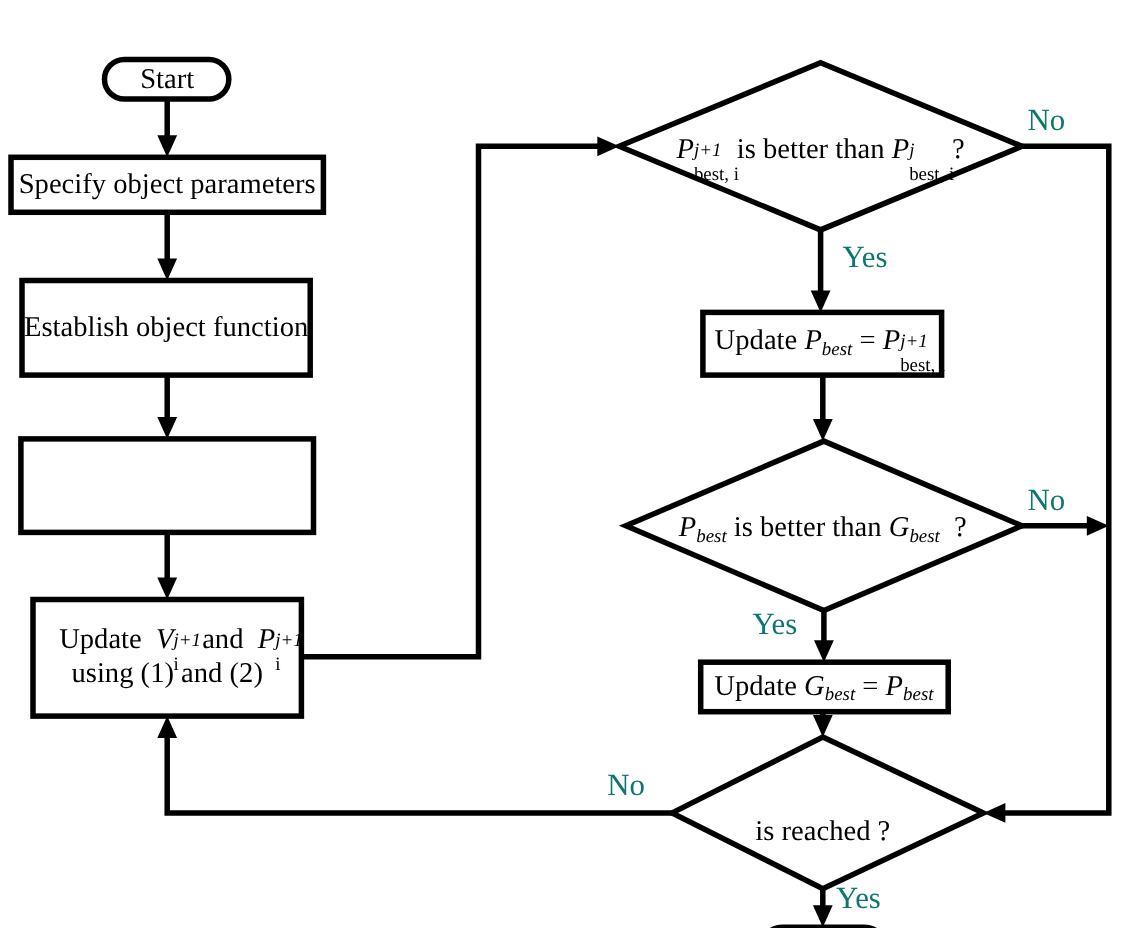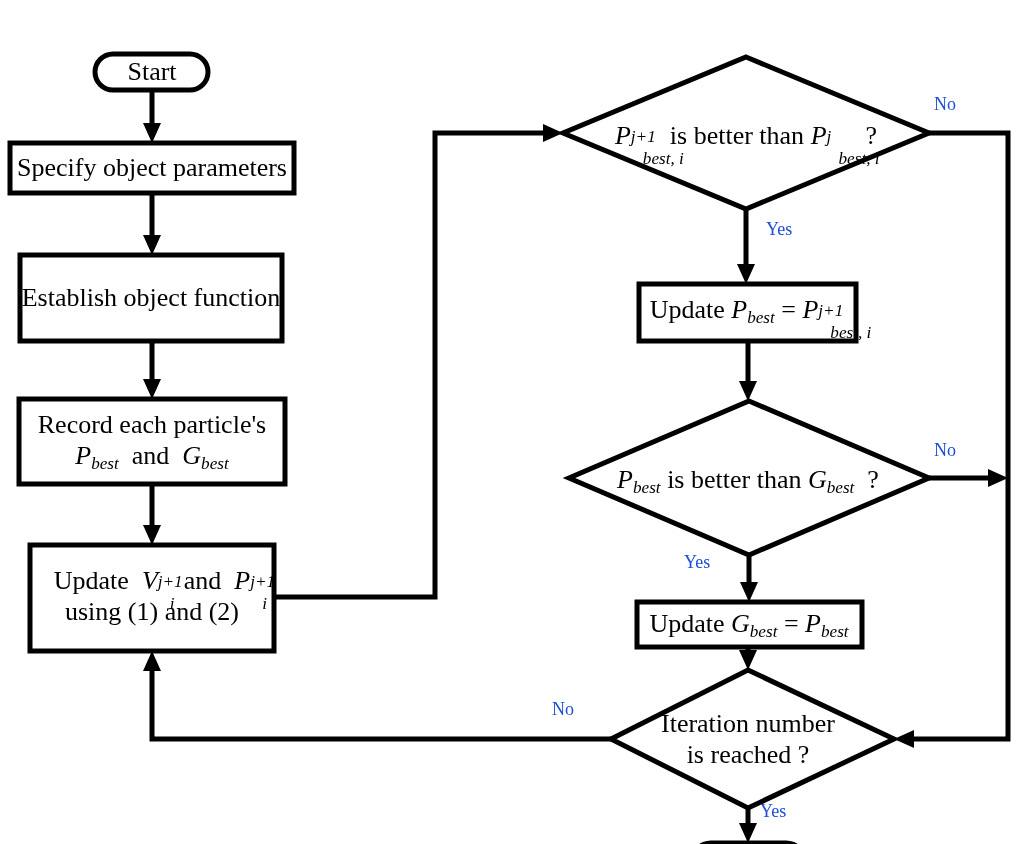--- a/index.html
+++ b/index.html
@@ -79,30 +79,29 @@
   .lbl .stack .sp {
     position: absolute;
     left: 0;
     top: -1.02em;
     font-style: italic;
     font-size: 0.66em;
     white-space: nowrap;
   }
   .lbl .stack .sb {
     position: absolute;
-    left: 12px;
+    left: 0;
     top: 0.30em;
-    font-style: italic;
     font-size: 0.66em;
     white-space: nowrap;
   }
   .edge-label {
     position: absolute;
-    font-size: 18px;
-    color: #1d4ed8;
+    font-size: 28px;
+    color: #0f766e;
     white-space: nowrap;
     user-select: none;
   }
   .terminal-text {
     font-size: 26px;
   }
 </style>
 </head>
 <body>
 
@@ -172,24 +171,20 @@
     <path class="conn" d="M748,764 L748,788"></path>
     <polygon class="arrowhead" points="748,799 739,779 757,779"></polygon>
   </svg>
 
   <div class="lbl center-block terminal-text" style="left:152px; top:28px;">Start</div>
 
   <div class="lbl center-block" style="left:152px; top:124px;">Specify object parameters</div>
 
   <div class="lbl center-block" style="left:151px; top:254px;">Establish object function</div>
 
-  <div class="lbl center-block" style="left:152px; top:397px;">
-    <span>Record each particle's</span><br>
-    <i>P</i><sub>best</sub>&nbsp;&nbsp;<span>and</span>&nbsp;&nbsp;<i>G</i><sub>best</sub>
-  </div>
 
   <div class="lbl center-block" style="left:152px; top:553px;">
     <span>Update</span>&nbsp;&nbsp;<i>V</i><span class="stack"><span class="sp">j+1</span><span class="sb">i</span></span>&nbsp;&nbsp;&nbsp;&nbsp;<span>and</span>&nbsp;&nbsp;<i>P</i><span class="stack"><span class="sp">j+1</span><span class="sb">i</span></span><br>
     <span>using (1) and (2)</span>
   </div>
 
   <div class="lbl center-block" style="left:746px; top:92px;">
     <i>P</i><span class="stack"><span class="sp">j+1</span><span class="sb">best, i</span></span>&nbsp;&nbsp;&nbsp;&nbsp;&nbsp;&nbsp;<span>is better than</span>&nbsp;<i>P</i><span class="stack"><span class="sp">j</span><span class="sb">best, i</span></span>&nbsp;&nbsp;&nbsp;&nbsp;&nbsp;&nbsp;<span>?</span>
   </div>
 
@@ -199,21 +194,21 @@
 
   <div class="lbl center-block" style="left:748px; top:436px;">
     <i>P</i><sub>best</sub>&nbsp;<span>is better than</span>&nbsp;<i>G</i><sub>best</sub>&nbsp;&nbsp;<span>?</span>
   </div>
 
   <div class="lbl center-block" style="left:749px; top:580px;">
     <span>Update</span>&nbsp;<i>G</i><sub>best</sub>&nbsp;<span>=</span>&nbsp;<i>P</i><sub>best</sub>
   </div>
 
   <div class="lbl center-block" style="left:748px; top:696px;">
-    <span>Iteration number</span><br>
+    <br>
     <span>is reached ?</span>
   </div>
 
   <div class="lbl center-block terminal-text" style="left:748px; top:818px;">End</div>
 
   <div class="edge-label" style="left:934px; top:50px;">No</div>
 
   <div class="edge-label" style="left:766px; top:175px;">Yes</div>
 
   <div class="edge-label" style="left:934px; top:396px;">No</div>

